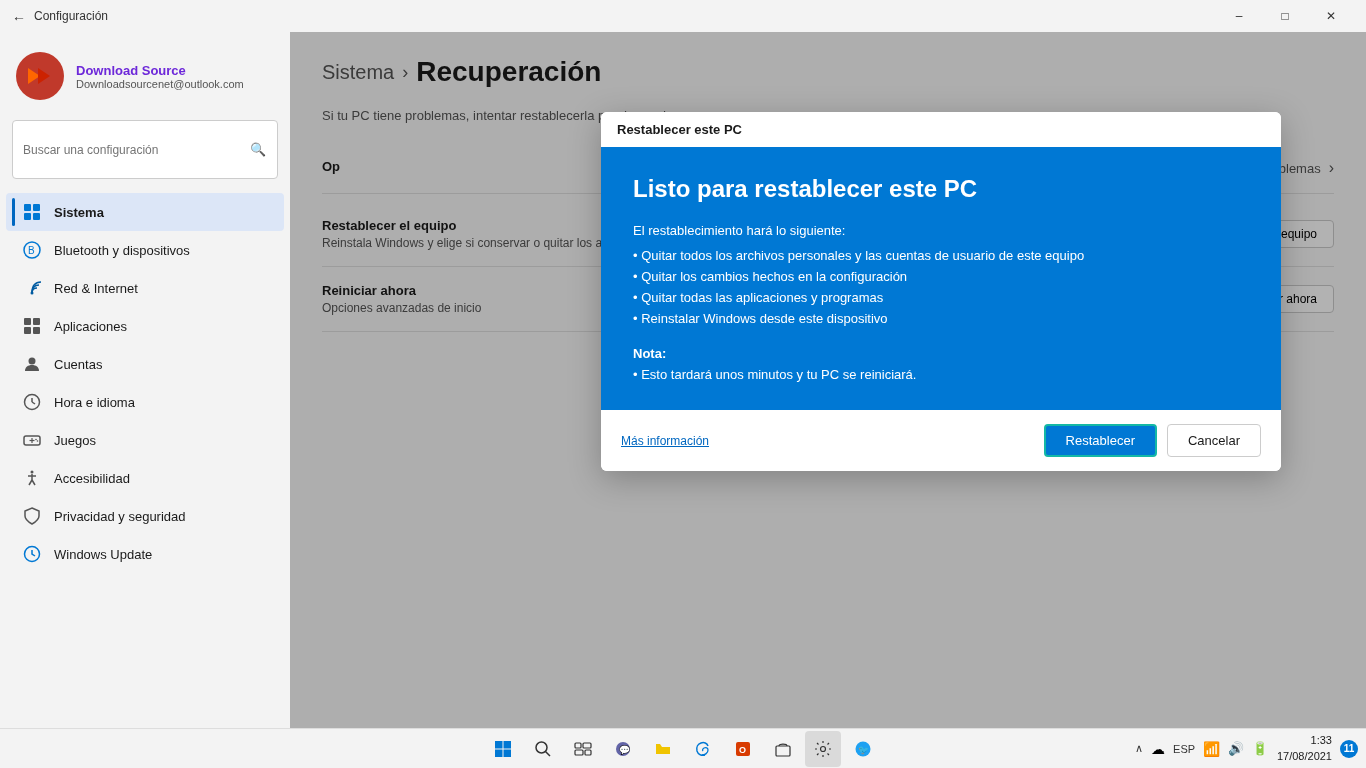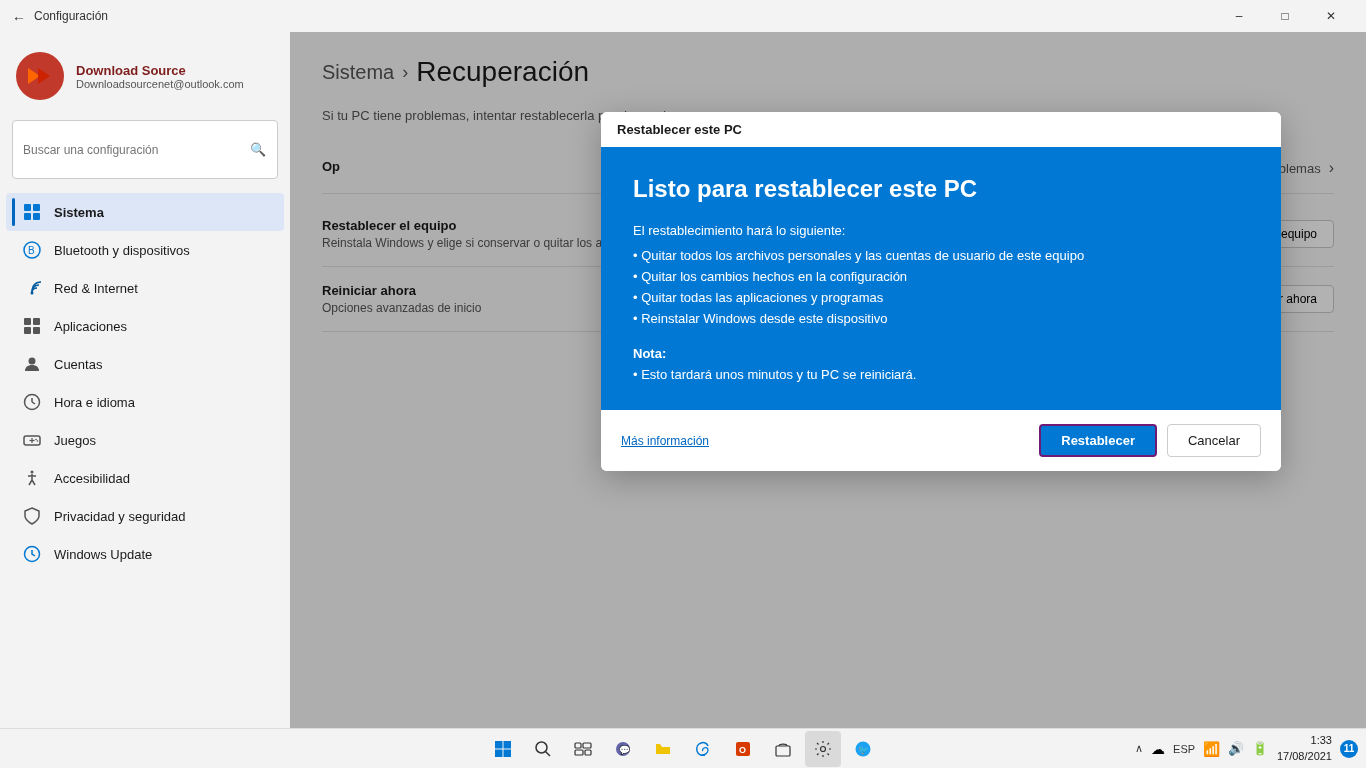--- a/index.html
+++ b/index.html
@@ -25,21 +25,21 @@
       width: 290px; height: 100%; background: #f3f3f3; padding: 10px 0;
       flex-shrink: 0;
     }
     .sidebar-profile { display: flex; align-items: center; gap: 12px; padding: 10px 16px 20px 16px; }
     .sidebar-avatar {
       width: 48px; height: 48px; background: #c0392b; border-radius: 50%;
       display: flex; align-items: center; justify-content: center; flex-shrink: 0; overflow: hidden;
     }
     .sidebar-avatar svg { width: 32px; height: 32px; }
     .sidebar-profile-info { display: flex; flex-direction: column; }
-    .sidebar-profile-name { font-size: 13px; font-weight: 600; color: #7f1d1d; }
+    .sidebar-profile-name { font-size: 13px; font-weight: 600; color: #6d28d9; }
     .sidebar-profile-email { font-size: 11px; color: #555; }
 
     .sidebar-search {
       margin: 0 12px 14px 12px;
       display: flex; align-items: center;
       background: #fff; border: 1px solid #ccc; border-radius: 4px; padding: 21px 10px; gap: 6px;
     }
     .sidebar-search input { border: none; outline: none; font-size: 12px; width: 100%; background: transparent; color: #555; }
 
     .sidebar-item {
@@ -56,21 +56,21 @@
     }
     .sidebar-item { position: relative; }
 
     
     .content {
       flex: 1; background: #fafafa; padding: 24px 32px; overflow-y: auto; position: relative;
     }
     .breadcrumb { display: flex; align-items: center; gap: 8px; margin-bottom: 20px; }
     .breadcrumb-parent { font-size: 20px; color: #555; font-weight: 400; cursor: pointer; }
     .breadcrumb-arrow { font-size: 18px; color: #555; }
-    .breadcrumb-current { font-size: 28px; font-weight: 400; color: #1a1a1a; }
+    .breadcrumb-current { font-size: 28px; font-weight: 700; color: #1a1a1a; }
 
     .content-subtitle { font-size: 13px; color: #555; margin-bottom: 20px; }
 
     .recovery-option {
       display: flex; align-items: center; justify-content: space-between;
       padding: 16px 0; border-bottom: 1px solid #e0e0e0;
     }
     .recovery-option-info { flex: 1; }
     .recovery-option-title { font-size: 13px; font-weight: 600; color: #1a1a1a; margin-bottom: 3px; }
     .recovery-option-desc { font-size: 12px; color: #555; }
@@ -106,22 +106,22 @@
     .dialog-note-title { font-size: 13px; font-weight: 600; margin-bottom: 6px; }
     .dialog-note-text { font-size: 13px; }
     .dialog-note-text::before { content: '• '; }
 
     .dialog-footer {
       background: #fff; padding: 14px 20px; display: flex; align-items: center; justify-content: space-between;
     }
     .dialog-link { font-size: 12px; color: #0067c0; text-decoration: underline; cursor: pointer; }
     .dialog-actions { display: flex; gap: 10px; }
     .btn-restablecer {
-      padding: 7px 20px; background: #0078d4; color: #fff; border: 2px solid #701a75;
-      border-radius: 4px; font-size: 13px; cursor: pointer; font-weight: 700;
+      padding: 7px 20px; background: #0078d4; color: #fff; border: 2px solid #14b8a6;
+      border-radius: 4px; font-size: 13px; cursor: pointer; font-weight: 400;
     }
     .btn-cancelar {
       padding: 7px 20px; background: #fff; color: #1a1a1a; border: 1px solid #ccc;
       border-radius: 4px; font-size: 13px; cursor: pointer;
     }
 
     
     .taskbar {
       position: absolute; bottom: 0; left: 0; right: 0; height: 40px;
       background: #f3f3f3; display: flex; align-items: center;

